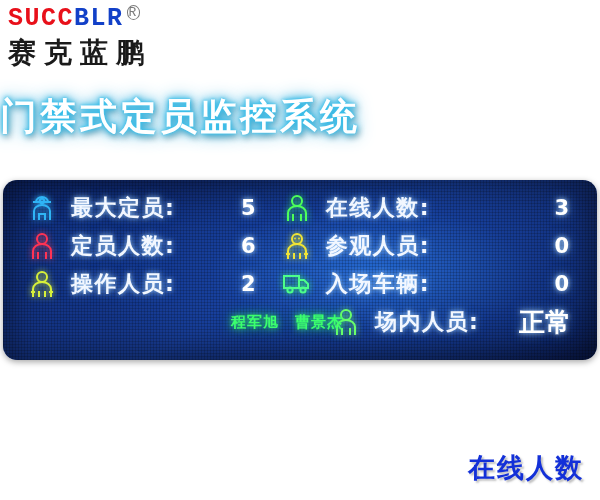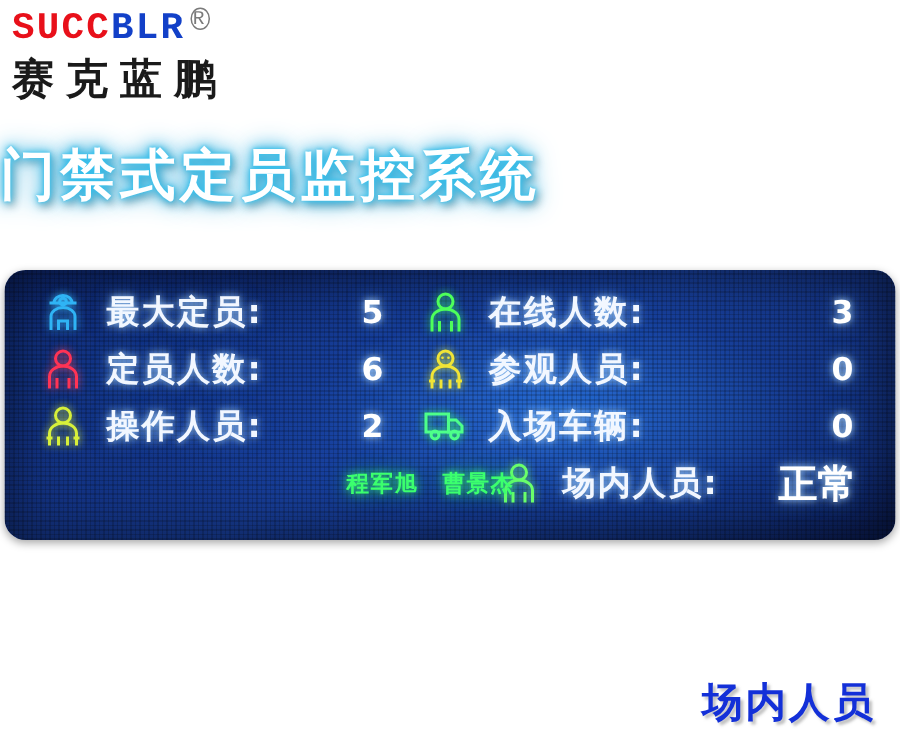--- a/index.html
+++ b/index.html
@@ -334,13 +334,13 @@
       <div id="occupant-names">
         <span class="led-name">程军旭</span>
         <span class="led-name">曹景杰</span>
       </div>
       <div id="status-value">正常</div>
     </div>
 
   </div>
 </div>
 
-<div id="footer-brand">场内人员</div>
+<div id="footer-brand">在线人数</div>
 
 </body></html>

